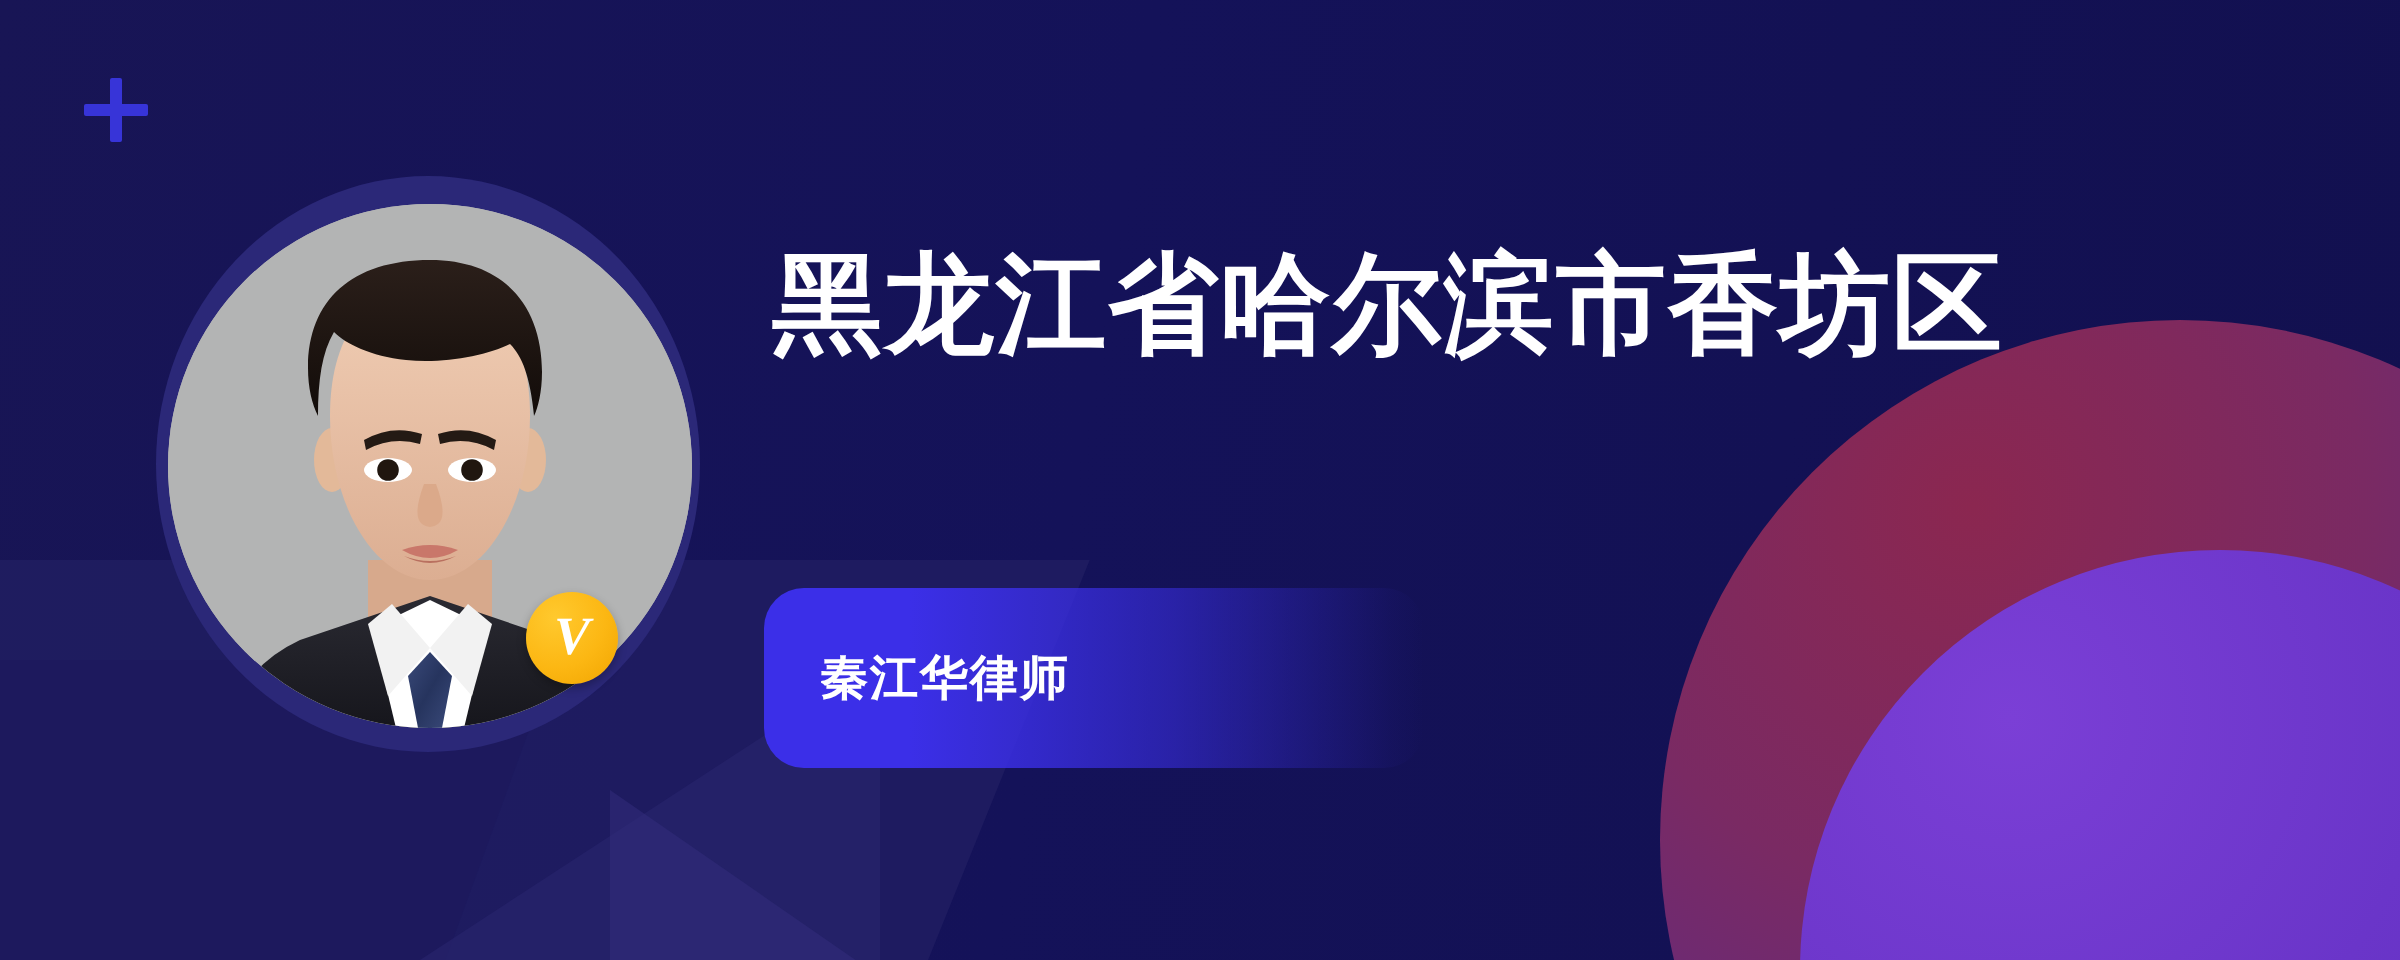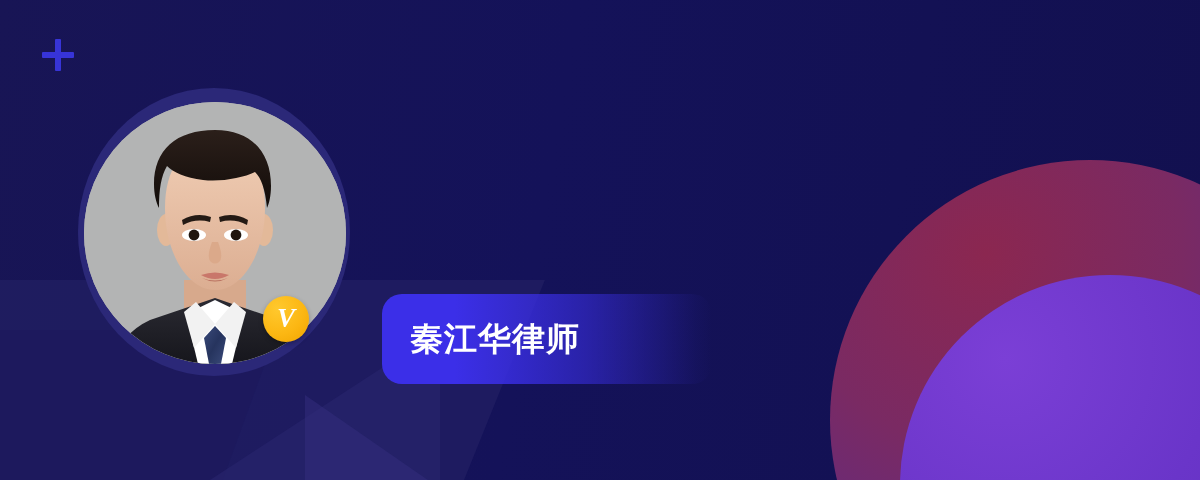--- a/index.html
+++ b/index.html
@@ -112,21 +112,21 @@
 
   .name-pill{
     position:absolute;left:-4px;top:176px;
     width:330px;height:90px;
     border-radius:20px;
     background:linear-gradient(90deg,#3b2fe8 0%,#3b2fe8 22%,rgba(59,47,232,.55) 62%,rgba(59,47,232,.05) 95%,rgba(59,47,232,0) 100%);
     display:flex;align-items:center;
   }
   .name-text{
     color:#ffffff;
-    font-size:33px;
+    font-size:24px;
     font-weight:700;
     letter-spacing:1px;
     padding-left:28px;
     white-space:nowrap;
   }
 </style>
 </head>
 <body>
 
 <div class="banner">
@@ -199,19 +199,20 @@
         <path d="M117 173 q14 -5 28 0 q-14 8 -28 0 z" fill="#c9776a"></path>
       </svg>
     </div>
     <div class="verify-badge">
       <span class="v-glyph">V</span>
     </div>
   </div>
 
   <div class="content">
     <h1 class="title">
+      <span class="title-line">黑龙江省哈尔滨市香坊区</span>
     </h1>
     <div class="name-pill">
       <span class="name-text">秦江华律师</span>
     </div>
   </div>
 
 </div>
 
 </body></html>

